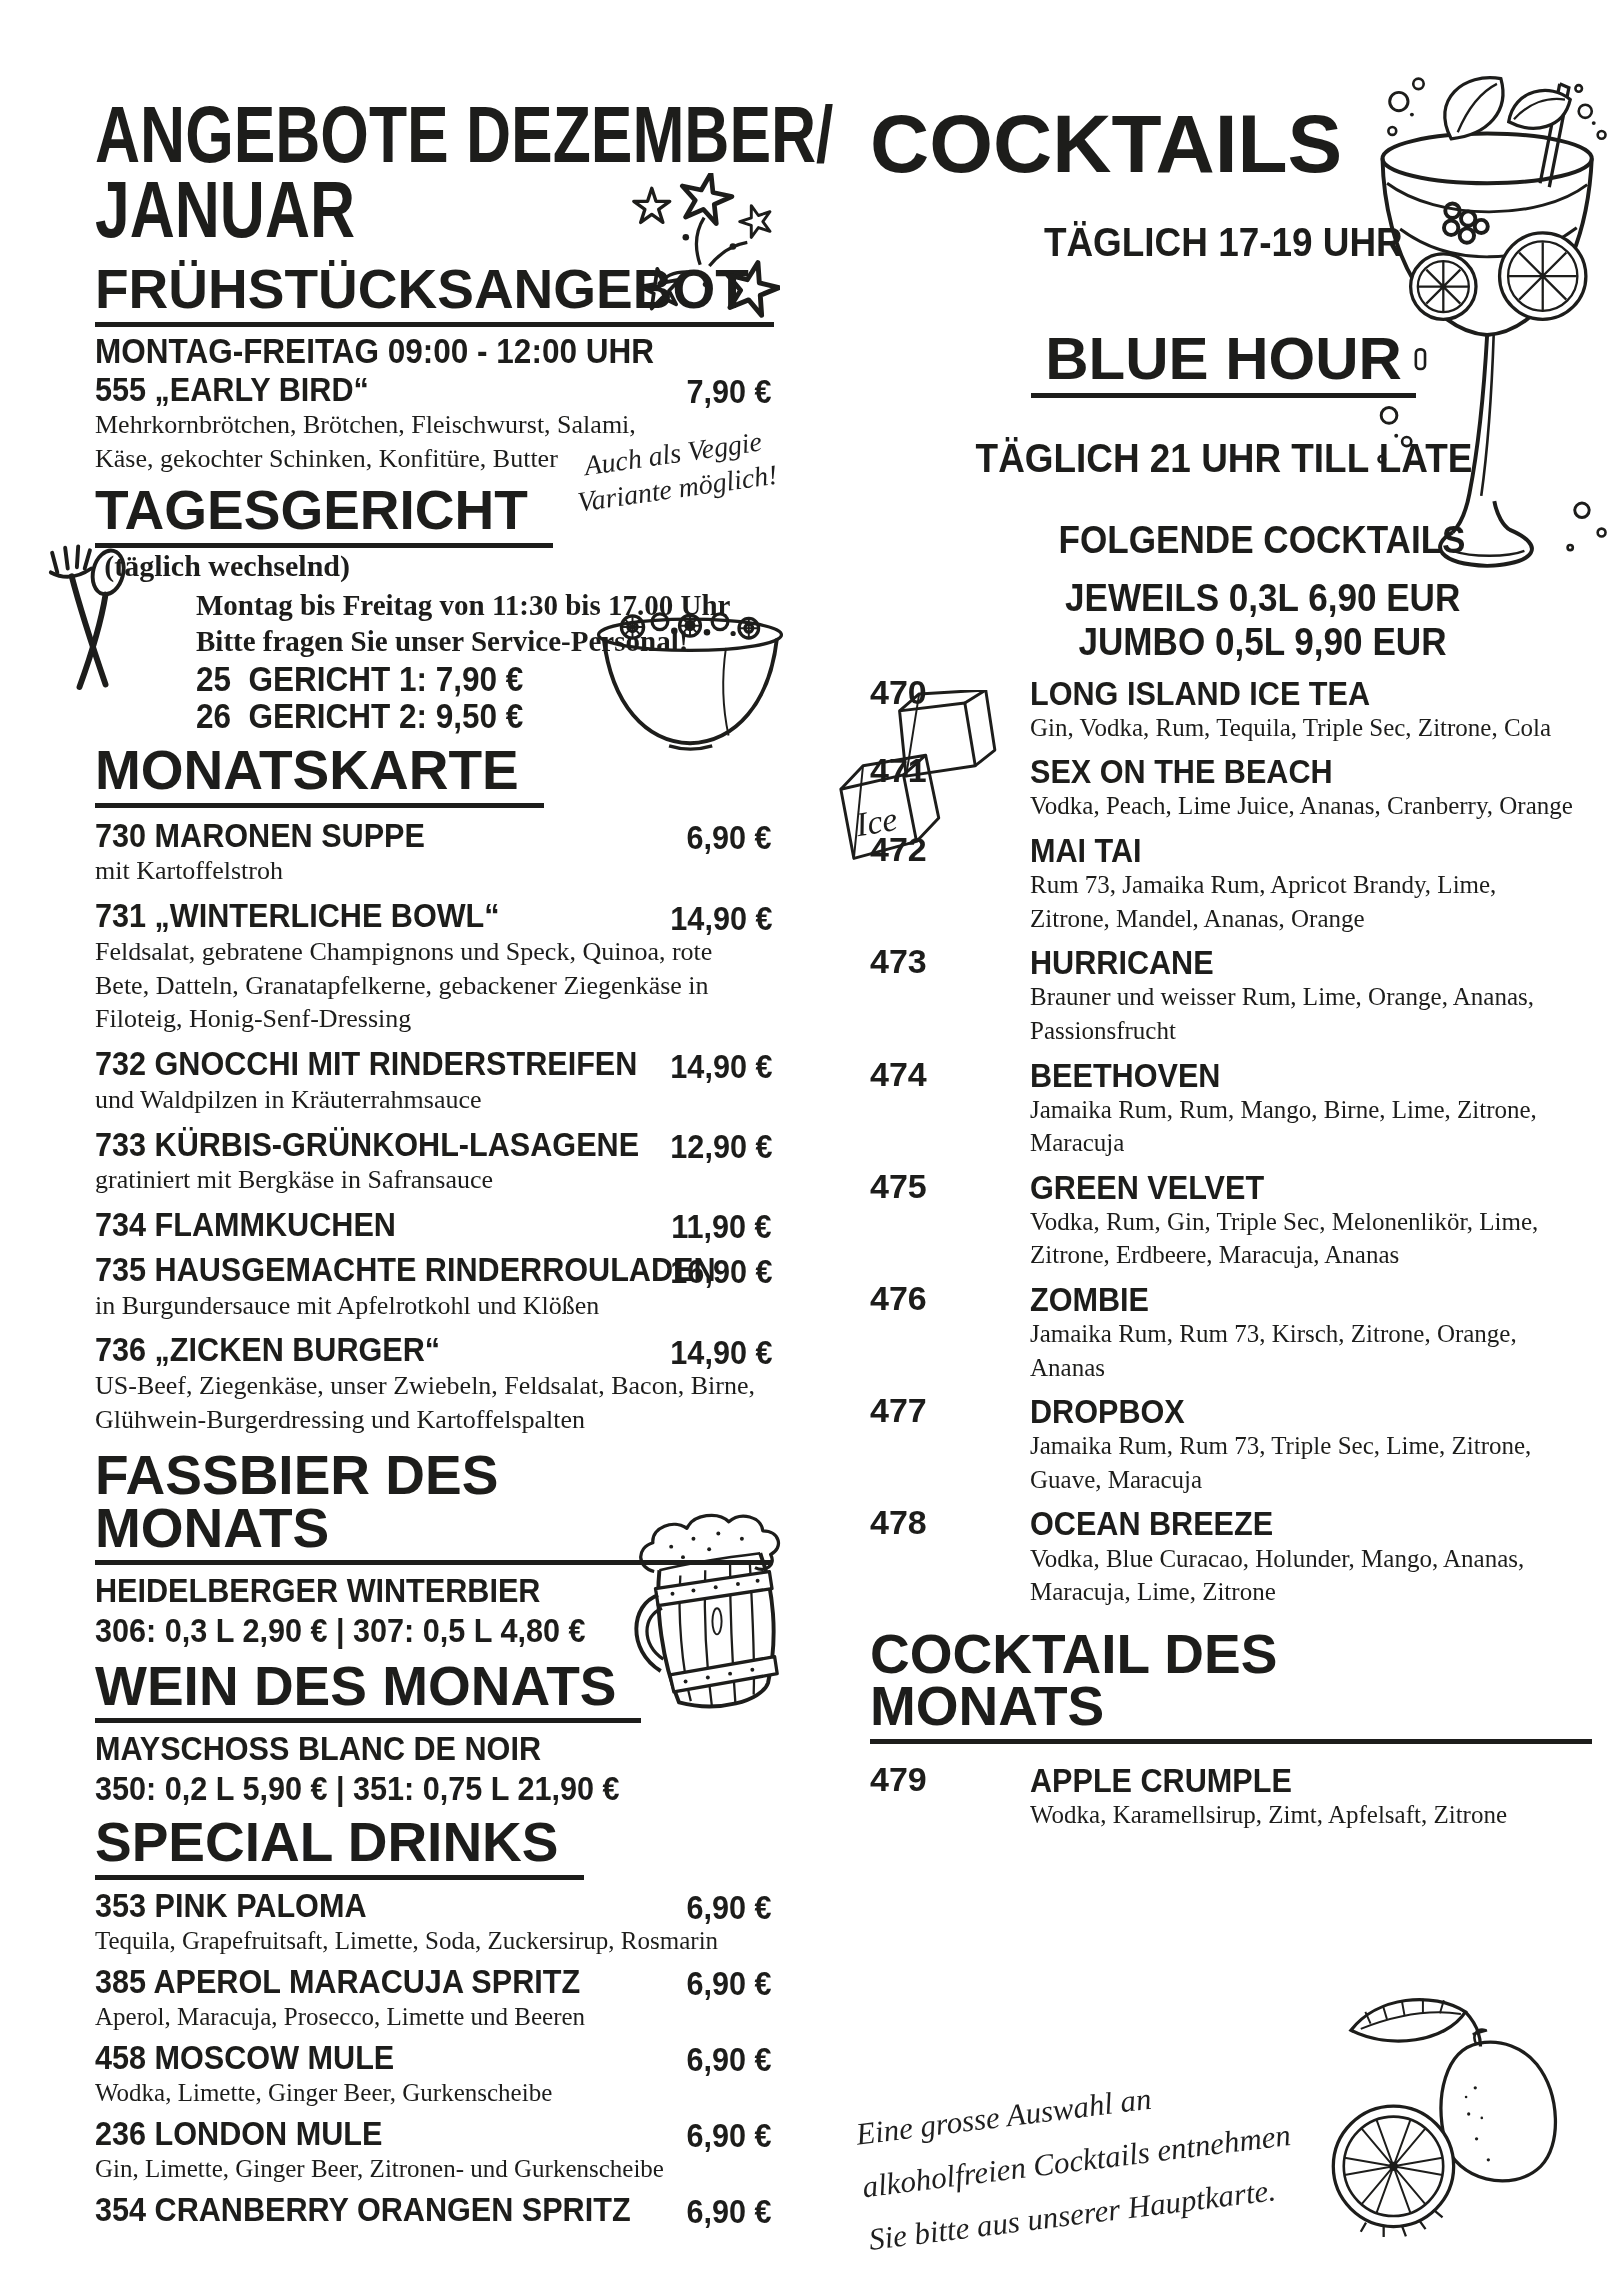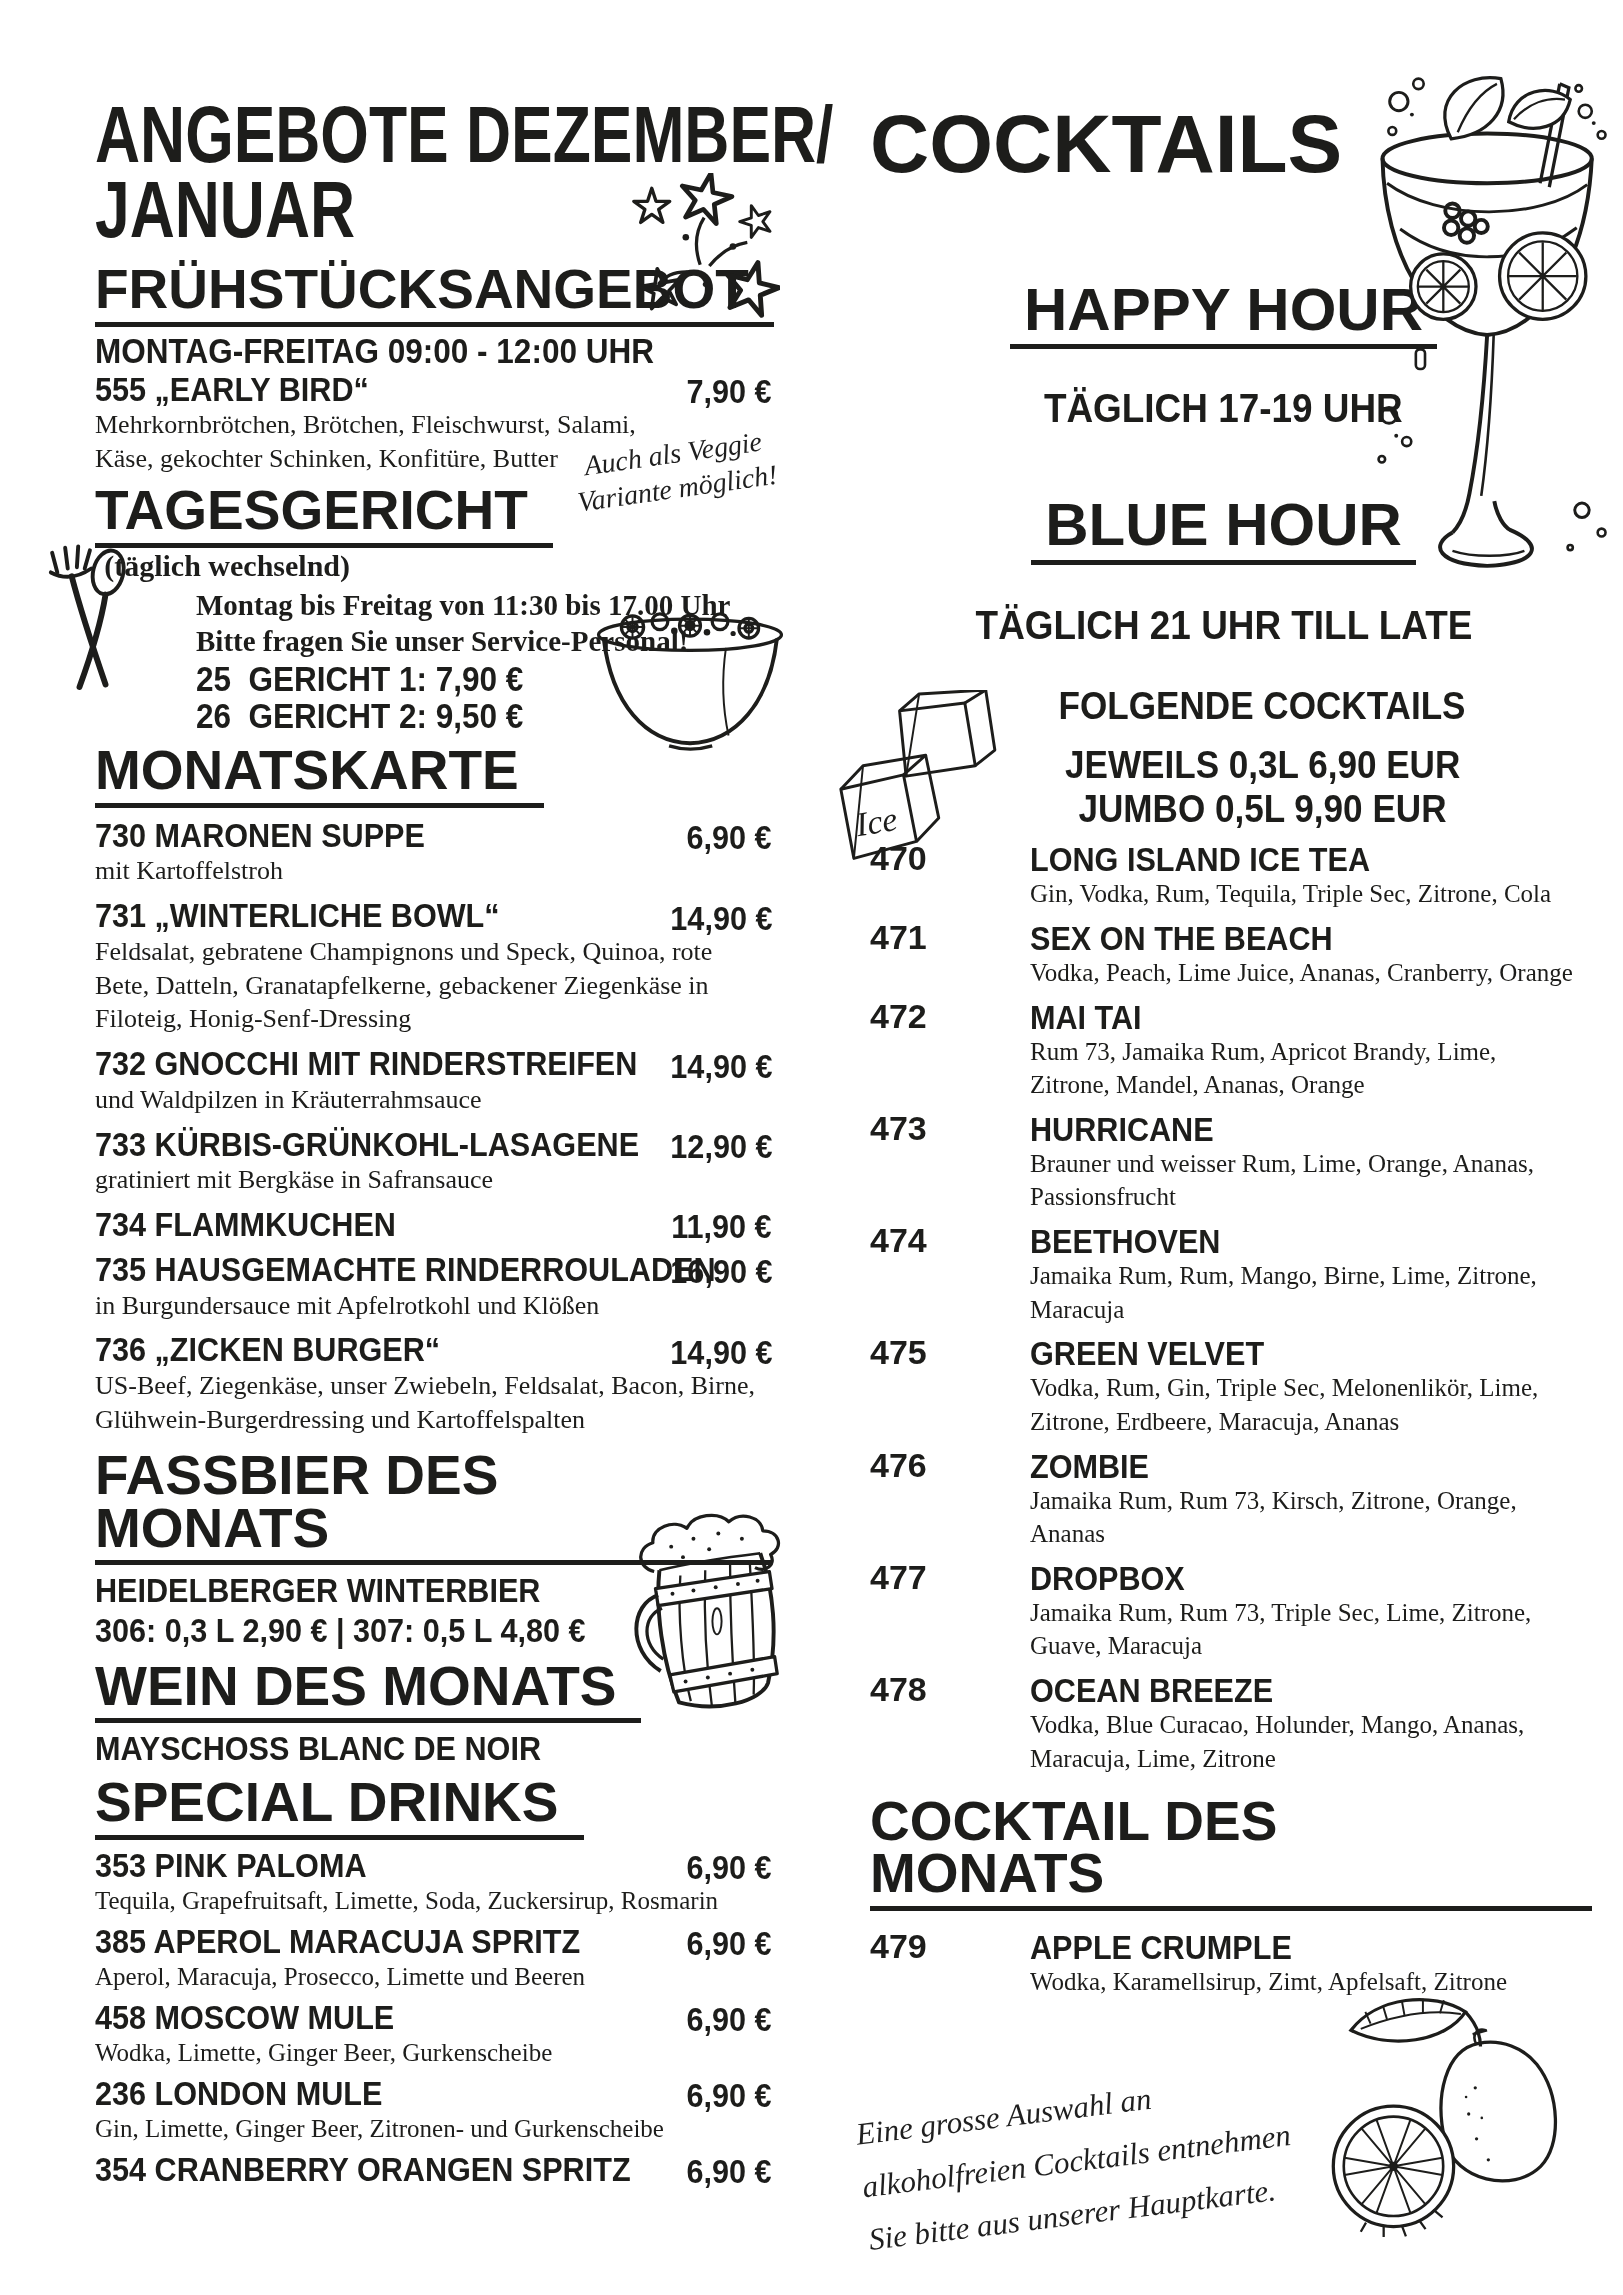--- a/index.html
+++ b/index.html
@@ -129,20 +129,21 @@
 
     <div style="margin-top:13px;">
       <span class="h2">FASSBIER DES MONATS</span>
       <div class="iname" style="margin-top:6.5px;font-size:34px;"><span class="sx90">HEIDELBERGER WINTERBIER</span></div>
       <div class="iname" style="font-size:34px;margin-top:3.9px;"><span class="sx90">306: 0,3 L 2,90 € | 307: 0,5 L 4,80 €</span></div>
     </div>
 
     <div style="margin-top:11.8px;">
       <span class="h2">WEIN DES MONATS</span>
       <div class="iname" style="margin-top:6.5px;font-size:34px;"><span class="sx90">MAYSCHOSS BLANC DE NOIR</span></div>
+      <div class="iname" style="font-size:34px;margin-top:3.9px;"><span class="sx90">350: 0,2 L 5,90 € | 351: 0,75 L 21,90 €</span></div>
     </div>
 
     <div style="margin-top:10.5px;">
       <span class="h2">SPECIAL DRINKS</span>
 
       <div class="mrow" style="margin-top:6.5px;">
         <span class="iname sx90">353 PINK PALOMA</span>
         <span class="price"><span class="sx90r">6,90 €</span></span>
       </div>
       <div class="desc38 mdesc">Tequila, Grapefruitsaft, Limette, Soda, Zuckersirup, Rosmarin</div>
@@ -170,23 +171,20 @@
         <span class="price"><span class="sx90r">6,90 €</span></span>
       </div>
       
     </div>
   </div>
 
   <div id="rcol">
     <div class="h1r">COCKTAILS</div>
 
     <div class="hhwrap ctr">
-      <div style="margin-top:98px;">
-        <span class="h2c">HAPPY HOUR</span>
-      </div>
       <div class="tline" style="margin-top:37px;">
         <span class="sx90c">TÄGLICH 17-19 UHR</span>
       </div>
       <div style="margin-top:65px;">
         <span class="h2c">BLUE HOUR</span>
       </div>
       <div class="tline" style="margin-top:38px;">
         <span class="sx90c">TÄGLICH 21 UHR TILL LATE</span>
       </div>
     </div>

